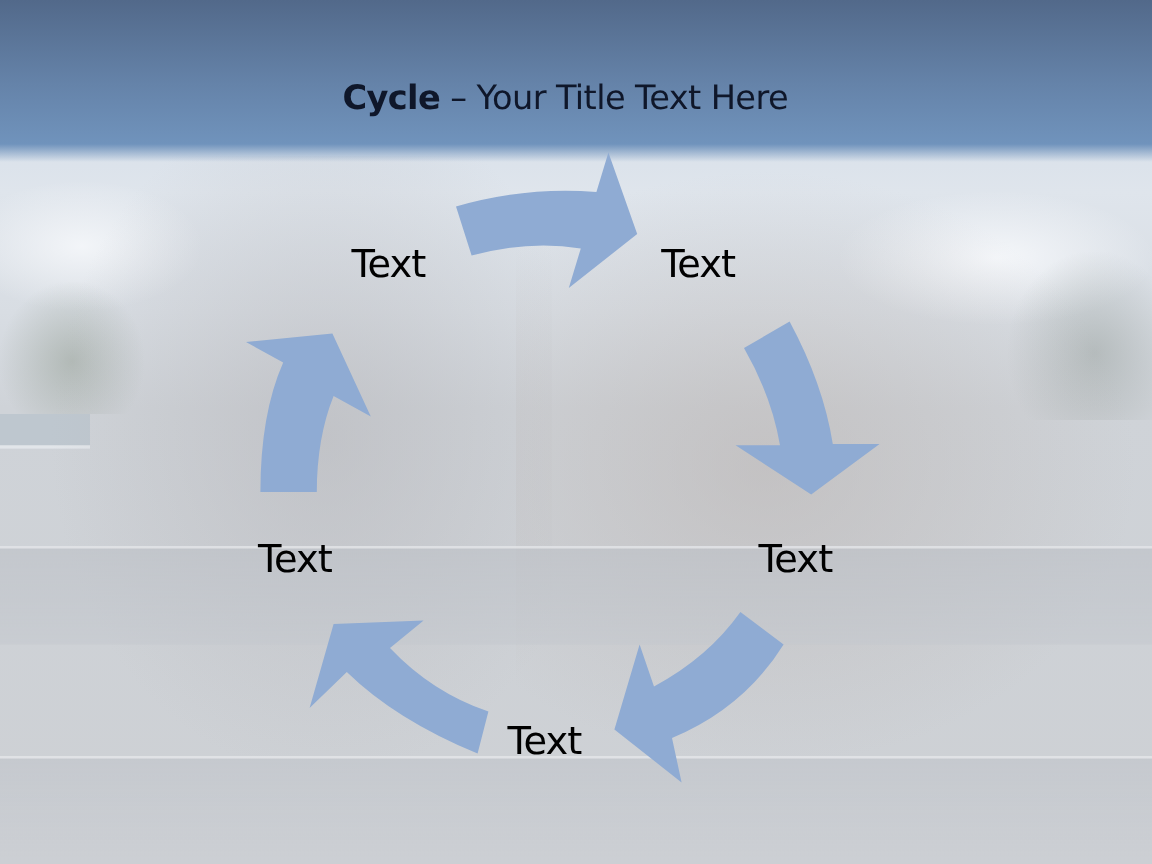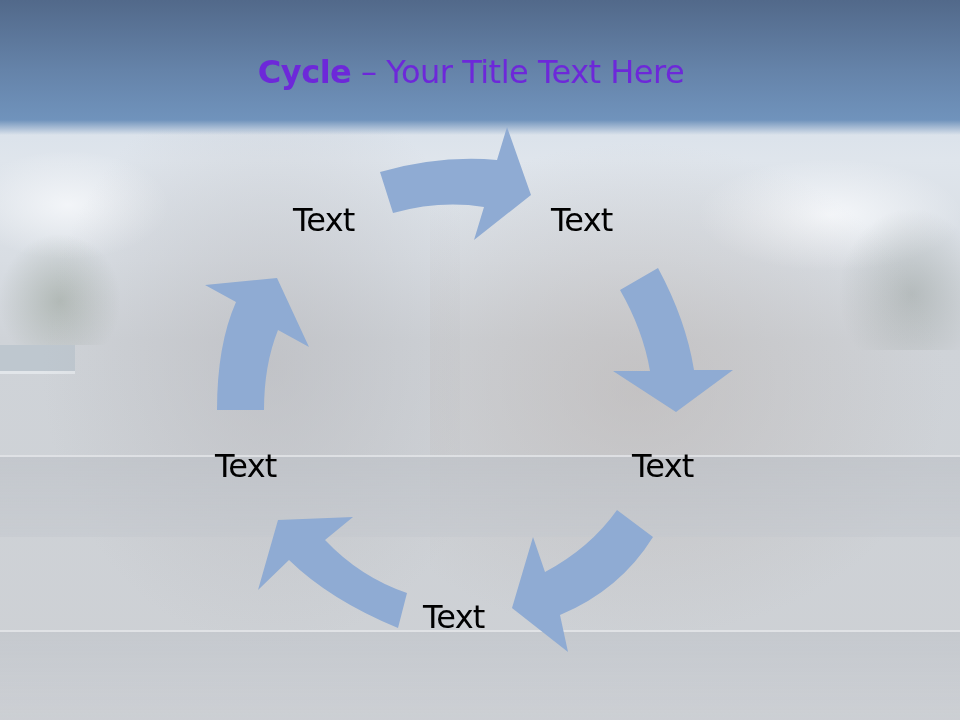--- a/index.html
+++ b/index.html
@@ -53,22 +53,22 @@
       background: linear-gradient(180deg, rgba(194,198,204,0.7), rgba(204,207,212,0.6));
       border-top: 2px solid rgba(232,234,236,0.7);
     }
 
     
     .header {
       position: absolute; left: 0; top: 0; width: 960px; height: 135px;
       background: linear-gradient(180deg, #52698a 0px, #6583a9 70px, #7093bc 120px, rgba(112,147,188,0) 135px);
     }
     .title {
-      position: absolute; left: 0; top: 50px; width: 942px; text-align: center;
-      color: #6d28d9; font-size: 32px; line-height: 44px;
+      position: absolute; left: 0; top: 60px; width: 942px; text-align: center;
+      color: #0f172a; font-size: 28px; line-height: 44px;
       font-family: "DejaVu Sans", "Liberation Sans", sans-serif; letter-spacing: -0.5px;
     }
     .title .strong { font-weight: bold; }
 
     
     .diagram { position: absolute; left: 0; top: 0; width: 960px; height: 720px; }
     .diagram svg { position: absolute; left: 0; top: 0; }
     .label {
       position: absolute; color: #000000; font-size: 32px; line-height: 40px;
       font-family: "DejaVu Sans", "Liberation Sans", sans-serif; letter-spacing: -0.8px;

